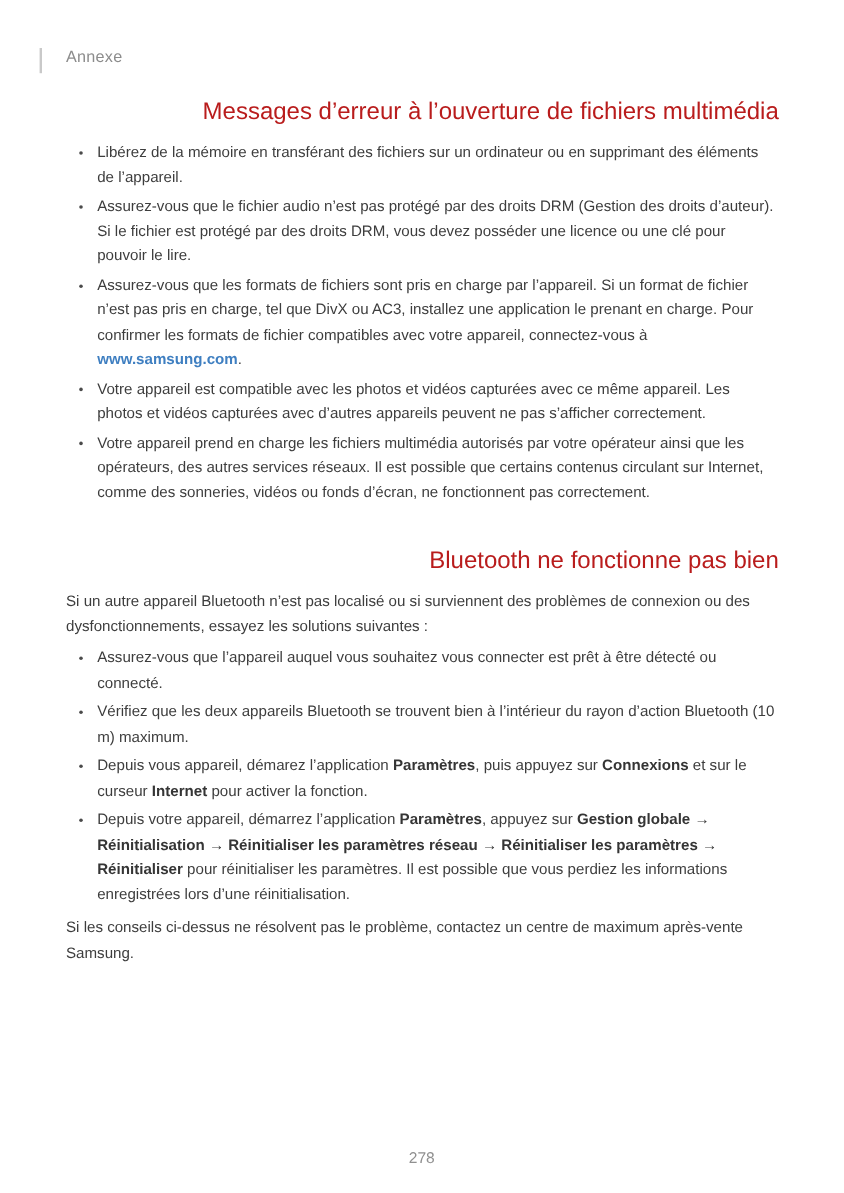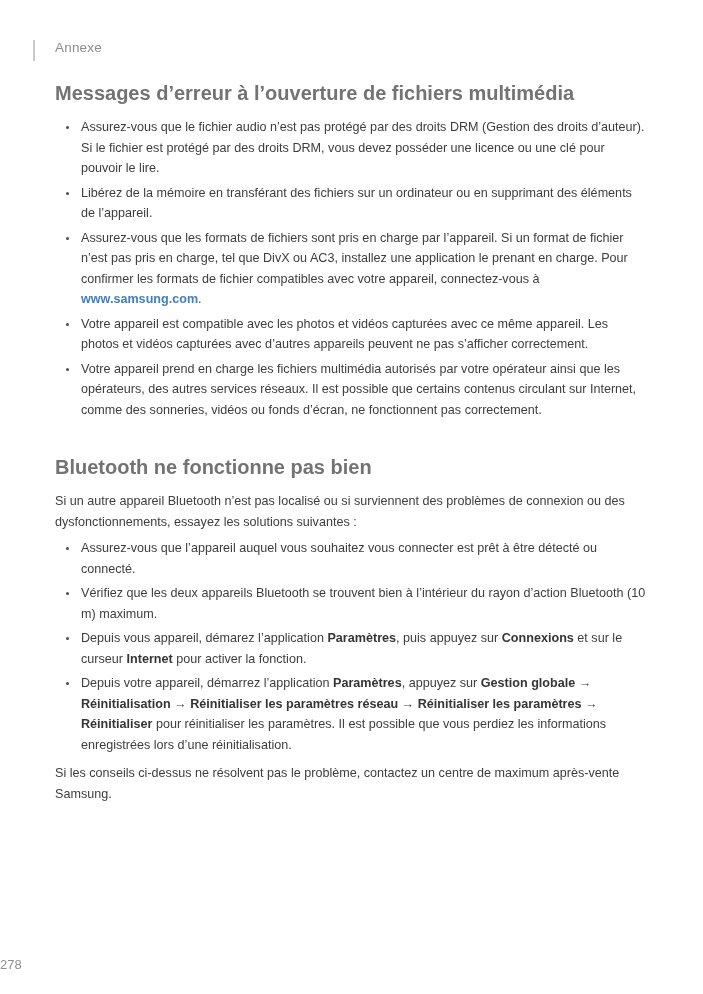--- a/index.html
+++ b/index.html
@@ -10,22 +10,22 @@
   }
   .page{position:relative;width:703px;height:994px;}
 
   .running-header{position:absolute;top:40px;left:33px;display:flex;}
   .header-rule{width:2px;height:21px;background:#c9c9c9;margin-right:20px;}
   .header-label{font-size:13.5px;color:#8c8c8c;letter-spacing:.2px;}
 
   .content{position:absolute;top:72px;left:55px;width:594px;}
 
   h1.section-title{
-    font-size:20px;line-height:1.15;font-weight:bold;color:#737373;
-    margin:0 0 12px 0;letter-spacing:0;
+    font-size:20px;line-height:1.15;font-weight:normal;color:#b91c1c;
+    margin:0 0 12px 0;letter-spacing:0;text-align:right;
   }
   .sec1{margin-top:10px;}
   .sec2{margin-top:36px;}
 
   p.para{
     font-size:12.6px;line-height:20.5px;margin:0 0 6px 0;color:#3d3d3d;
   }
   p.outro{margin-top:5px;}
 
   ul.bullets{list-style:none;margin:0 0 8px 0;padding:0;}
@@ -34,41 +34,41 @@
     font-size:12.6px;line-height:20.5px;color:#3d3d3d;
   }
   ul.bullets li .dot{
     position:absolute;left:11px;top:9px;width:3px;height:3px;border-radius:50%;
     background:#4a4a4a;display:block;
   }
   ul.bullets b{font-weight:bold;color:#353535;}
   a.link{color:#3f7fc1;text-decoration:none;cursor:pointer;font-weight:bold;}
 
   .page-number{
-    position:absolute;bottom:22px;left:0;width:703px;
+    position:absolute;bottom:22px;left:0;width:703px;text-align:center;
     font-size:13px;color:#909090;
   }
 </style>
 </head>
 <body>
 
 <div class="page">
 
   <div class="running-header">
     <div class="header-rule"></div>
     <div class="header-label">Annexe</div>
   </div>
 
   <div class="content">
 
     <section class="sec1">
       <h1 class="section-title">Messages d’erreur à l’ouverture de fichiers multimédia</h1>
       <ul class="bullets">
+          <li><span class="dot"></span><span><span>Libérez de la mémoire en transférant des fichiers sur un ordinateur ou en supprimant des éléments de l’appareil.</span></span></li>
           <li><span class="dot"></span><span><span>Assurez-vous que le fichier audio n’est pas protégé par des droits DRM (Gestion des droits d’auteur). Si le fichier est protégé par des droits DRM, vous devez posséder une licence ou une clé pour pouvoir le lire.</span></span></li>
-          <li><span class="dot"></span><span><span>Libérez de la mémoire en transférant des fichiers sur un ordinateur ou en supprimant des éléments de l’appareil.</span></span></li>
           <li><span class="dot"></span><span><span>Assurez-vous que les formats de fichiers sont pris en charge par l’appareil. Si un format de fichier n’est pas pris en charge, tel que DivX ou AC3, installez une application le prenant en charge. Pour confirmer les formats de fichier compatibles avec votre appareil, connectez-vous à </span><a class="link" href="#">www.samsung.com</a><span>.</span></span></li>
           <li><span class="dot"></span><span><span>Votre appareil est compatible avec les photos et vidéos capturées avec ce même appareil. Les photos et vidéos capturées avec d’autres appareils peuvent ne pas s’afficher correctement.</span></span></li>
           <li><span class="dot"></span><span><span>Votre appareil prend en charge les fichiers multimédia autorisés par votre opérateur ainsi que les opérateurs, des autres services réseaux. Il est possible que certains contenus circulant sur Internet, comme des sonneries, vidéos ou fonds d’écran, ne fonctionnent pas correctement.</span></span></li>
         </ul>
     </section>
 
     <section class="sec2">
       <h1 class="section-title">Bluetooth ne fonctionne pas bien</h1>
       <p class="para">Si un autre appareil Bluetooth n’est pas localisé ou si surviennent des problèmes de connexion ou des dysfonctionnements, essayez les solutions suivantes :</p>
       <ul class="bullets">

